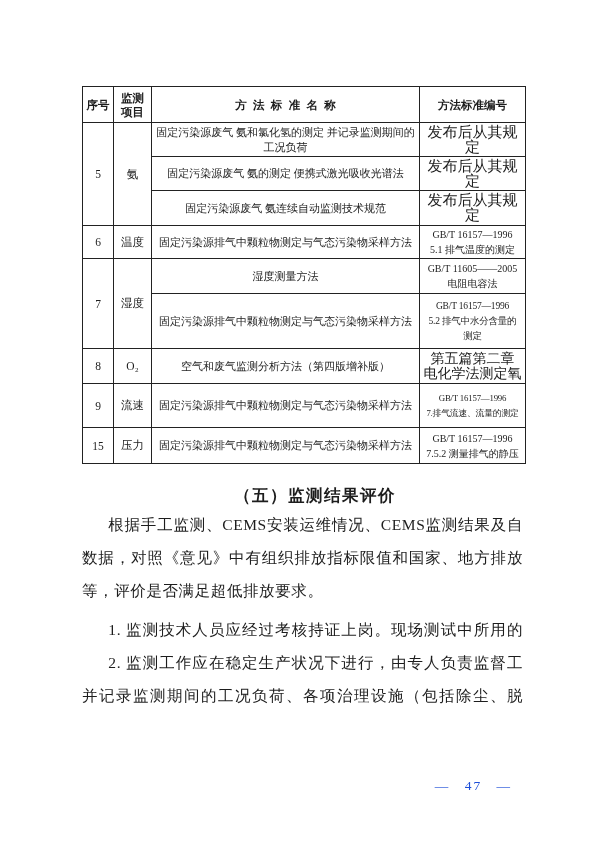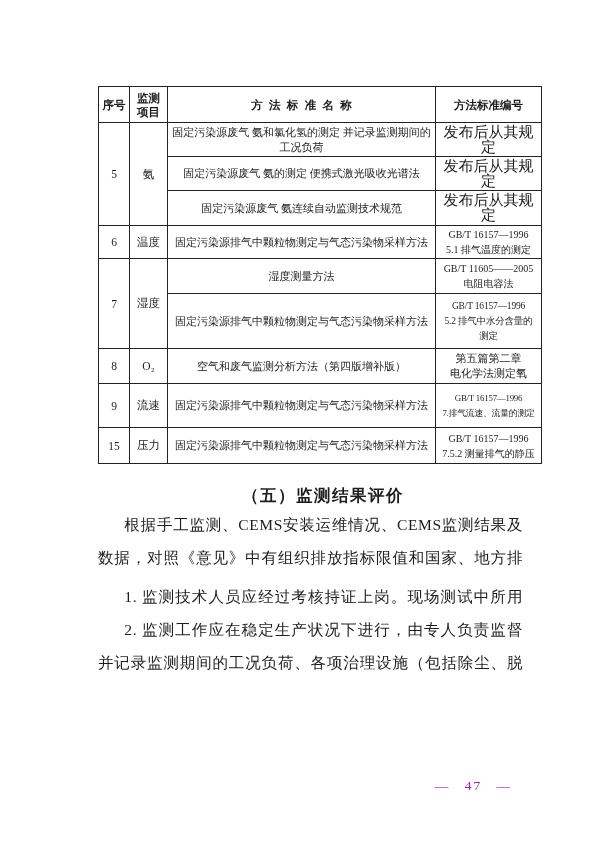--- a/index.html
+++ b/index.html
@@ -4,21 +4,21 @@
 <style>
   html, body { margin: 0; padding: 0; }
   body {
     width: 600px; height: 848px;
     background: #ffffff;
     position: relative;
     font-family: "Liberation Serif", "DejaVu Serif", serif;
     color: #1d1d1d;
     overflow: hidden;
   }
-  .page { position: absolute; inset: 0; margin-left: 16px; }
+  .page { position: absolute; inset: 0; }
   .content { padding-left: 82px; padding-right: 77px; }
 
   
   table.std {
     border-collapse: collapse;
     table-layout: fixed;
     width: 443px;
     margin-top: 86px;
   }
   table.std td, table.std th {
@@ -34,21 +34,21 @@
     line-height: 14px;
     white-space: pre-line;
     padding: 1px;
   }
   th.mname { letter-spacing: 0.55em; text-indent: 0.55em; }
   td.num  { font-size: 11.5px; }
   td.item { font-size: 11.5px; white-space: pre-line; }
   td.name { font-size: 11px; line-height: 14.5px; padding: 1px 3px; }
   td.code { font-size: 10px;  line-height: 15px; white-space: pre-line; padding: 1px 1px; }
   td.code.s115 { font-size: 15px; }
-  td.code.s11  { font-size: 11px; }
+  td.code.s11  { font-size: 14px; }
   td.code.s95  { font-size: 9.5px; letter-spacing: -0.2px; }
   td.code.s88  { font-size: 8.8px; letter-spacing: -0.2px; }
   tr.h36 { height: 36px; } tr.h34 { height: 34px; } tr.h35 { height: 35px; }
   tr.h33 { height: 33px; } tr.h55 { height: 55px; } tr.h44 { height: 44px; }
 
   
   h2.sec {
     font-size: 16.5px; line-height: 24px; font-weight: bold;
     margin: 0; text-indent: 1.5em; letter-spacing: 1.5px; text-align: center;
   }
@@ -57,21 +57,21 @@
     font-size: 15.5px; line-height: 33px; height: 33px;
     letter-spacing: 0.6px; overflow: hidden;
   }
   .pline.full  { text-align: justify; text-align-last: justify; }
   .pline.first { text-indent: 1.7em; }
   .mt6 { margin-top: 6px; }
 
   
   .page-num {
     position: absolute; top: 778px; right: 88px;
-    font-size: 13.5px; color: #a21caf;
+    font-size: 13.5px; color: #1d4ed8;
     letter-spacing: 2px; word-spacing: 9px; white-space: nowrap;
   }
 </style>
 </head>
 <body>
 
 <div class="page">
   <div class="content">
 
     <table class="std">
@@ -151,20 +151,21 @@
           <td class="name">固定污染源排气中颗粒物测定与气态污染物采样方法</td>
           <td class="code">GB/T 16157—1996
 7.5.2 测量排气的静压</td>
         </tr>
       </tbody>
     </table>
 
     <h2 class="sec first">（五）监测结果评价</h2>
     <div class="pline first full">根据手工监测、CEMS安装运维情况、CEMS监测结果及自行监测</div>
     <div class="pline full">数据，对照《意见》中有组织排放指标限值和国家、地方排放标准</div>
+    <div class="pline">等，评价是否满足超低排放要求。</div>
 
     <div class="pline first full mt6">1. 监测技术人员应经过考核持证上岗。现场测试中所用的仪器</div>
     <div class="pline first full">2. 监测工作应在稳定生产状况下进行，由专人负责监督工况，</div>
     <div class="pline full">并记录监测期间的工况负荷、各项治理设施（包括除尘、脱硝、脱</div>
 
   </div>
 
   <div class="page-num">— 47 —</div>
 </div>
 

